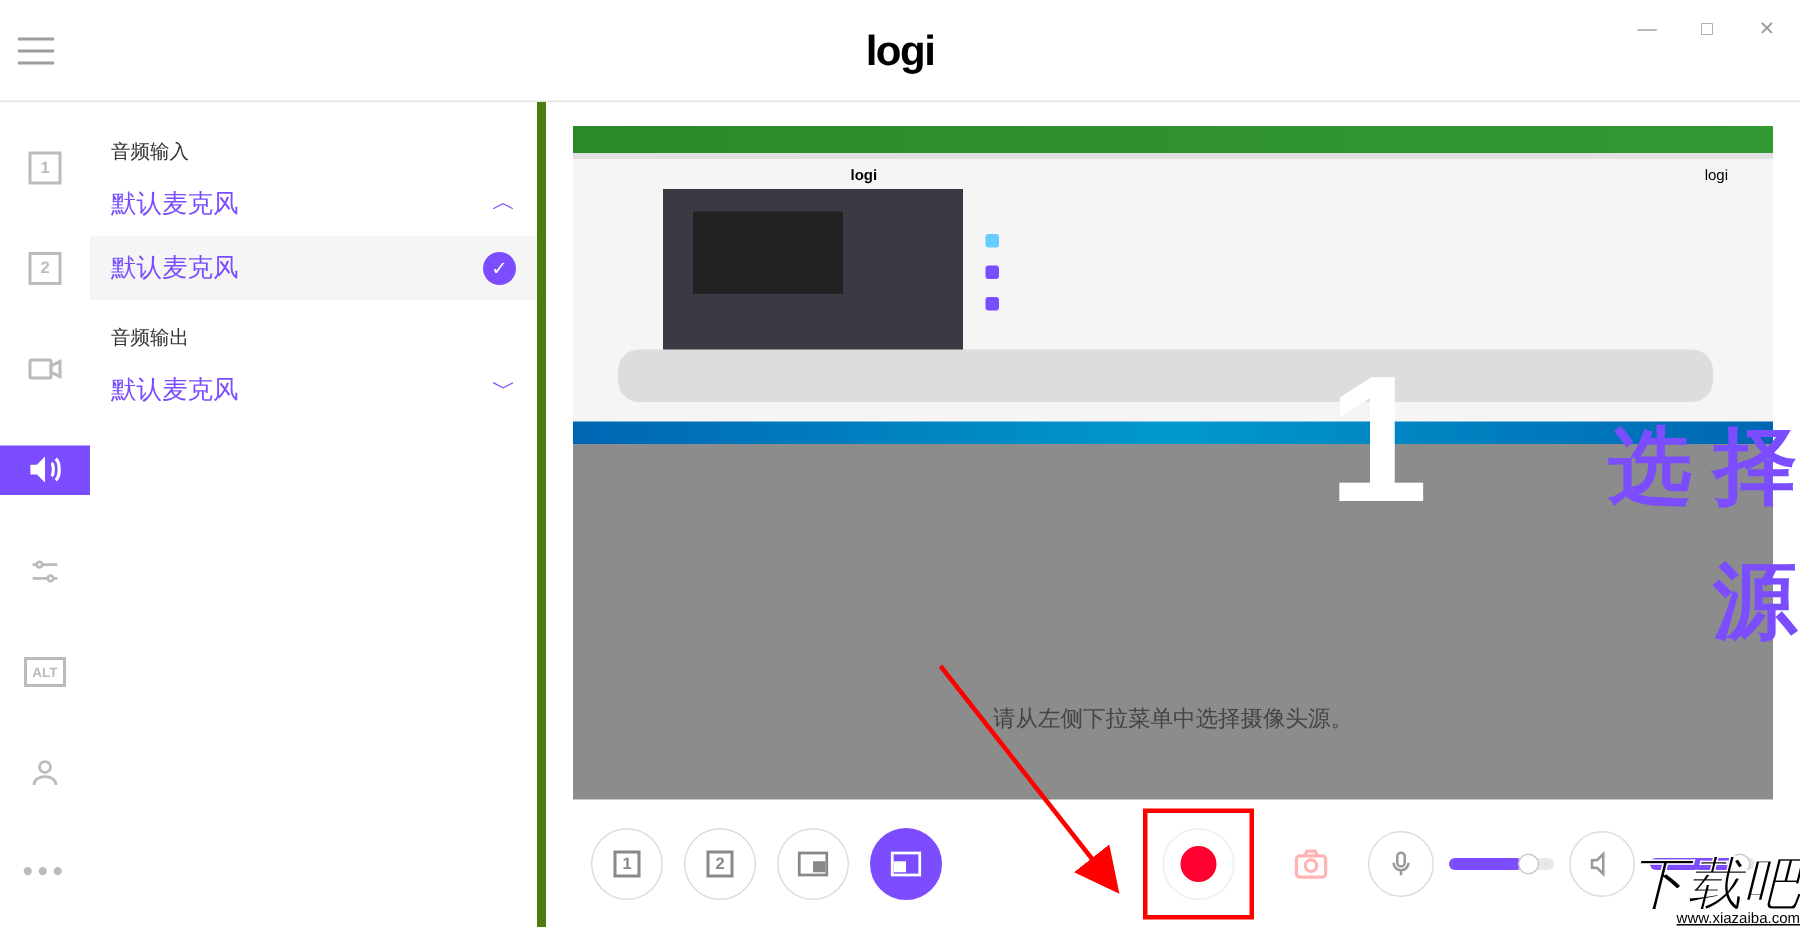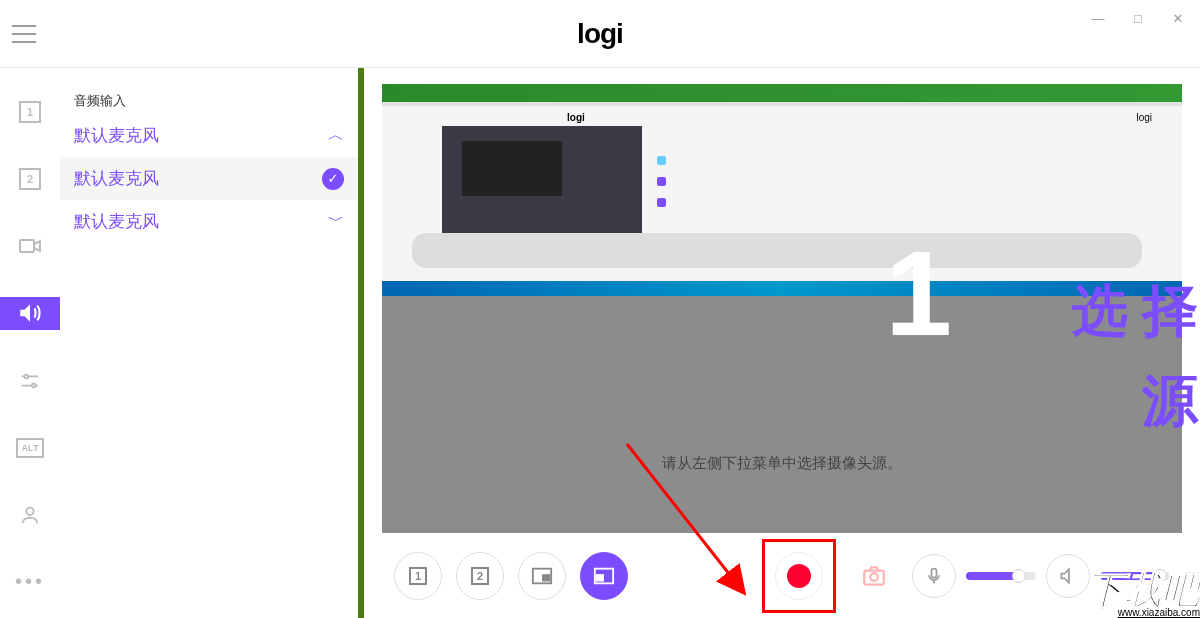--- a/index.html
+++ b/index.html
@@ -40,40 +40,40 @@
     .is-panel { position:absolute; right:30px; top:6px; font-size:10px; }
     .is-dots { position:absolute; left:275px; top:50px; display:flex; flex-direction:column; gap:12px; }
     .is-dots div { width:9px; height:9px; border-radius:2px; }
     .is-tray { position:absolute; bottom:28px; left:30px; right:40px; height:35px; background:#ddd; border-radius:14px; }
     .is-taskbar { position:absolute; bottom:0; left:0; right:0; height:15px; background:linear-gradient(90deg,#0066b3,#0099cc,#0066b3); }
     
     .big-text { position:absolute; color:#7b4dff; font-family:"SimSun","宋体",serif; font-size:56px; font-weight:bold; letter-spacing: 14px; }
     .bt1 { top:190px; right:-30px; }
     .bt2 { top:280px; right:-30px; }
     .overlay-1 { position:absolute; top:140px; right:230px; color:#fff; font-size:120px; font-weight:700; font-family: Arial, sans-serif; }
-    .instruction { position:absolute; bottom:60px; left:50%; transform:translateX(-50%); color:#444; font-size:15px; font-family:"SimSun","宋体",serif; }
+    .instruction { position:absolute; bottom:44px; left:50%; transform:translateX(-50%); color:#444; font-size:15px; font-family:"SimSun","宋体",serif; }
     
     .arrow-svg { position:absolute; top:355px; left:240px; width:130px; height:160px; pointer-events:none; }
     
     .bottombar { height: 85px; display:flex; align-items:center; padding: 0 30px; gap: 14px; }
     .btn-round { width:48px; height:48px; border-radius:50%; border:1px solid #ddd; display:flex; align-items:center; justify-content:center; background:#fff; cursor:pointer; color:#888; font-size:14px; }
     .btn-round.filled { background:#7b4dff; border-color:#7b4dff; color:#fff; }
     .record-box { border:3px solid #ff0000; padding:10px; margin-left:120px; }
     .record-btn { width:48px; height:48px; border-radius:50%; border:1px solid #eee; display:flex; align-items:center; justify-content:center; background:#fff; cursor:pointer; }
     .red-dot { width:24px; height:24px; border-radius:50%; background:#ff0030; }
     .snap-btn { width:48px; height:48px; border-radius:50%; display:flex; align-items:center; justify-content:center; color:#ffb3b3; cursor:pointer; }
     
     .right-controls { margin-left:auto; display:flex; align-items:center; gap:10px; }
     .mic-btn { width:44px; height:44px; border-radius:50%; border:1px solid #ddd; display:flex; align-items:center; justify-content:center; color:#999; cursor:pointer; }
     .slider { width:70px; height:8px; background:#e8e8e8; border-radius:4px; position:relative; }
     .slider-fill { position:absolute; left:0; top:0; height:8px; background:#7b4dff; border-radius:4px; }
     .slider-thumb { position:absolute; top:-3px; width:14px; height:14px; border-radius:50%; background:#fff; border:1px solid #ccc; }
     
     .watermark { position:absolute; right:0; bottom:0; text-align:right;}
-    .wm-main { font-size:38px; font-weight:700; font-style:italic; color:#000; -webkit-text-stroke:1px #fff; line-height:0.9; }
+    .wm-main { font-size:38px; font-weight:400; font-style:italic; color:#000; -webkit-text-stroke:1px #fff; line-height:0.9; }
     .wm-url { font-size:10px; color:#000; background-image:linear-gradient(transparent 50%, #fff 50%);text-decoration:underline; }
     
     .sq-icon { width:22px; height:22px; border:2px solid currentColor; display:flex; align-items:center; justify-content:center; font-size:11px; font-weight:bold; }
     .sq-icon-sm { width:18px; height:18px; }
   </style>
 </head>
 <body>
 
 <div class="titlebar">
   <div class="hamburger">
@@ -135,20 +135,21 @@
   <div class="sidebar">
     <div class="section-label">音频输入</div>
     <div class="dropdown">
       <span>默认麦克风</span>
       <span class="chevron">︿</span>
     </div>
     <div class="option-row">
       <span>默认麦克风</span>
       <span class="check-badge">✓</span>
     </div>
+    <div class="section-label" style="margin-top:12px;">音频输出</div>
     <div class="dropdown">
       <span>默认麦克风</span>
       <span class="chevron">﹀</span>
     </div>
   </div>
 
   <div class="content">
     <div class="preview">
       <div class="inner-screenshot">
         <div class="is-top"></div>

